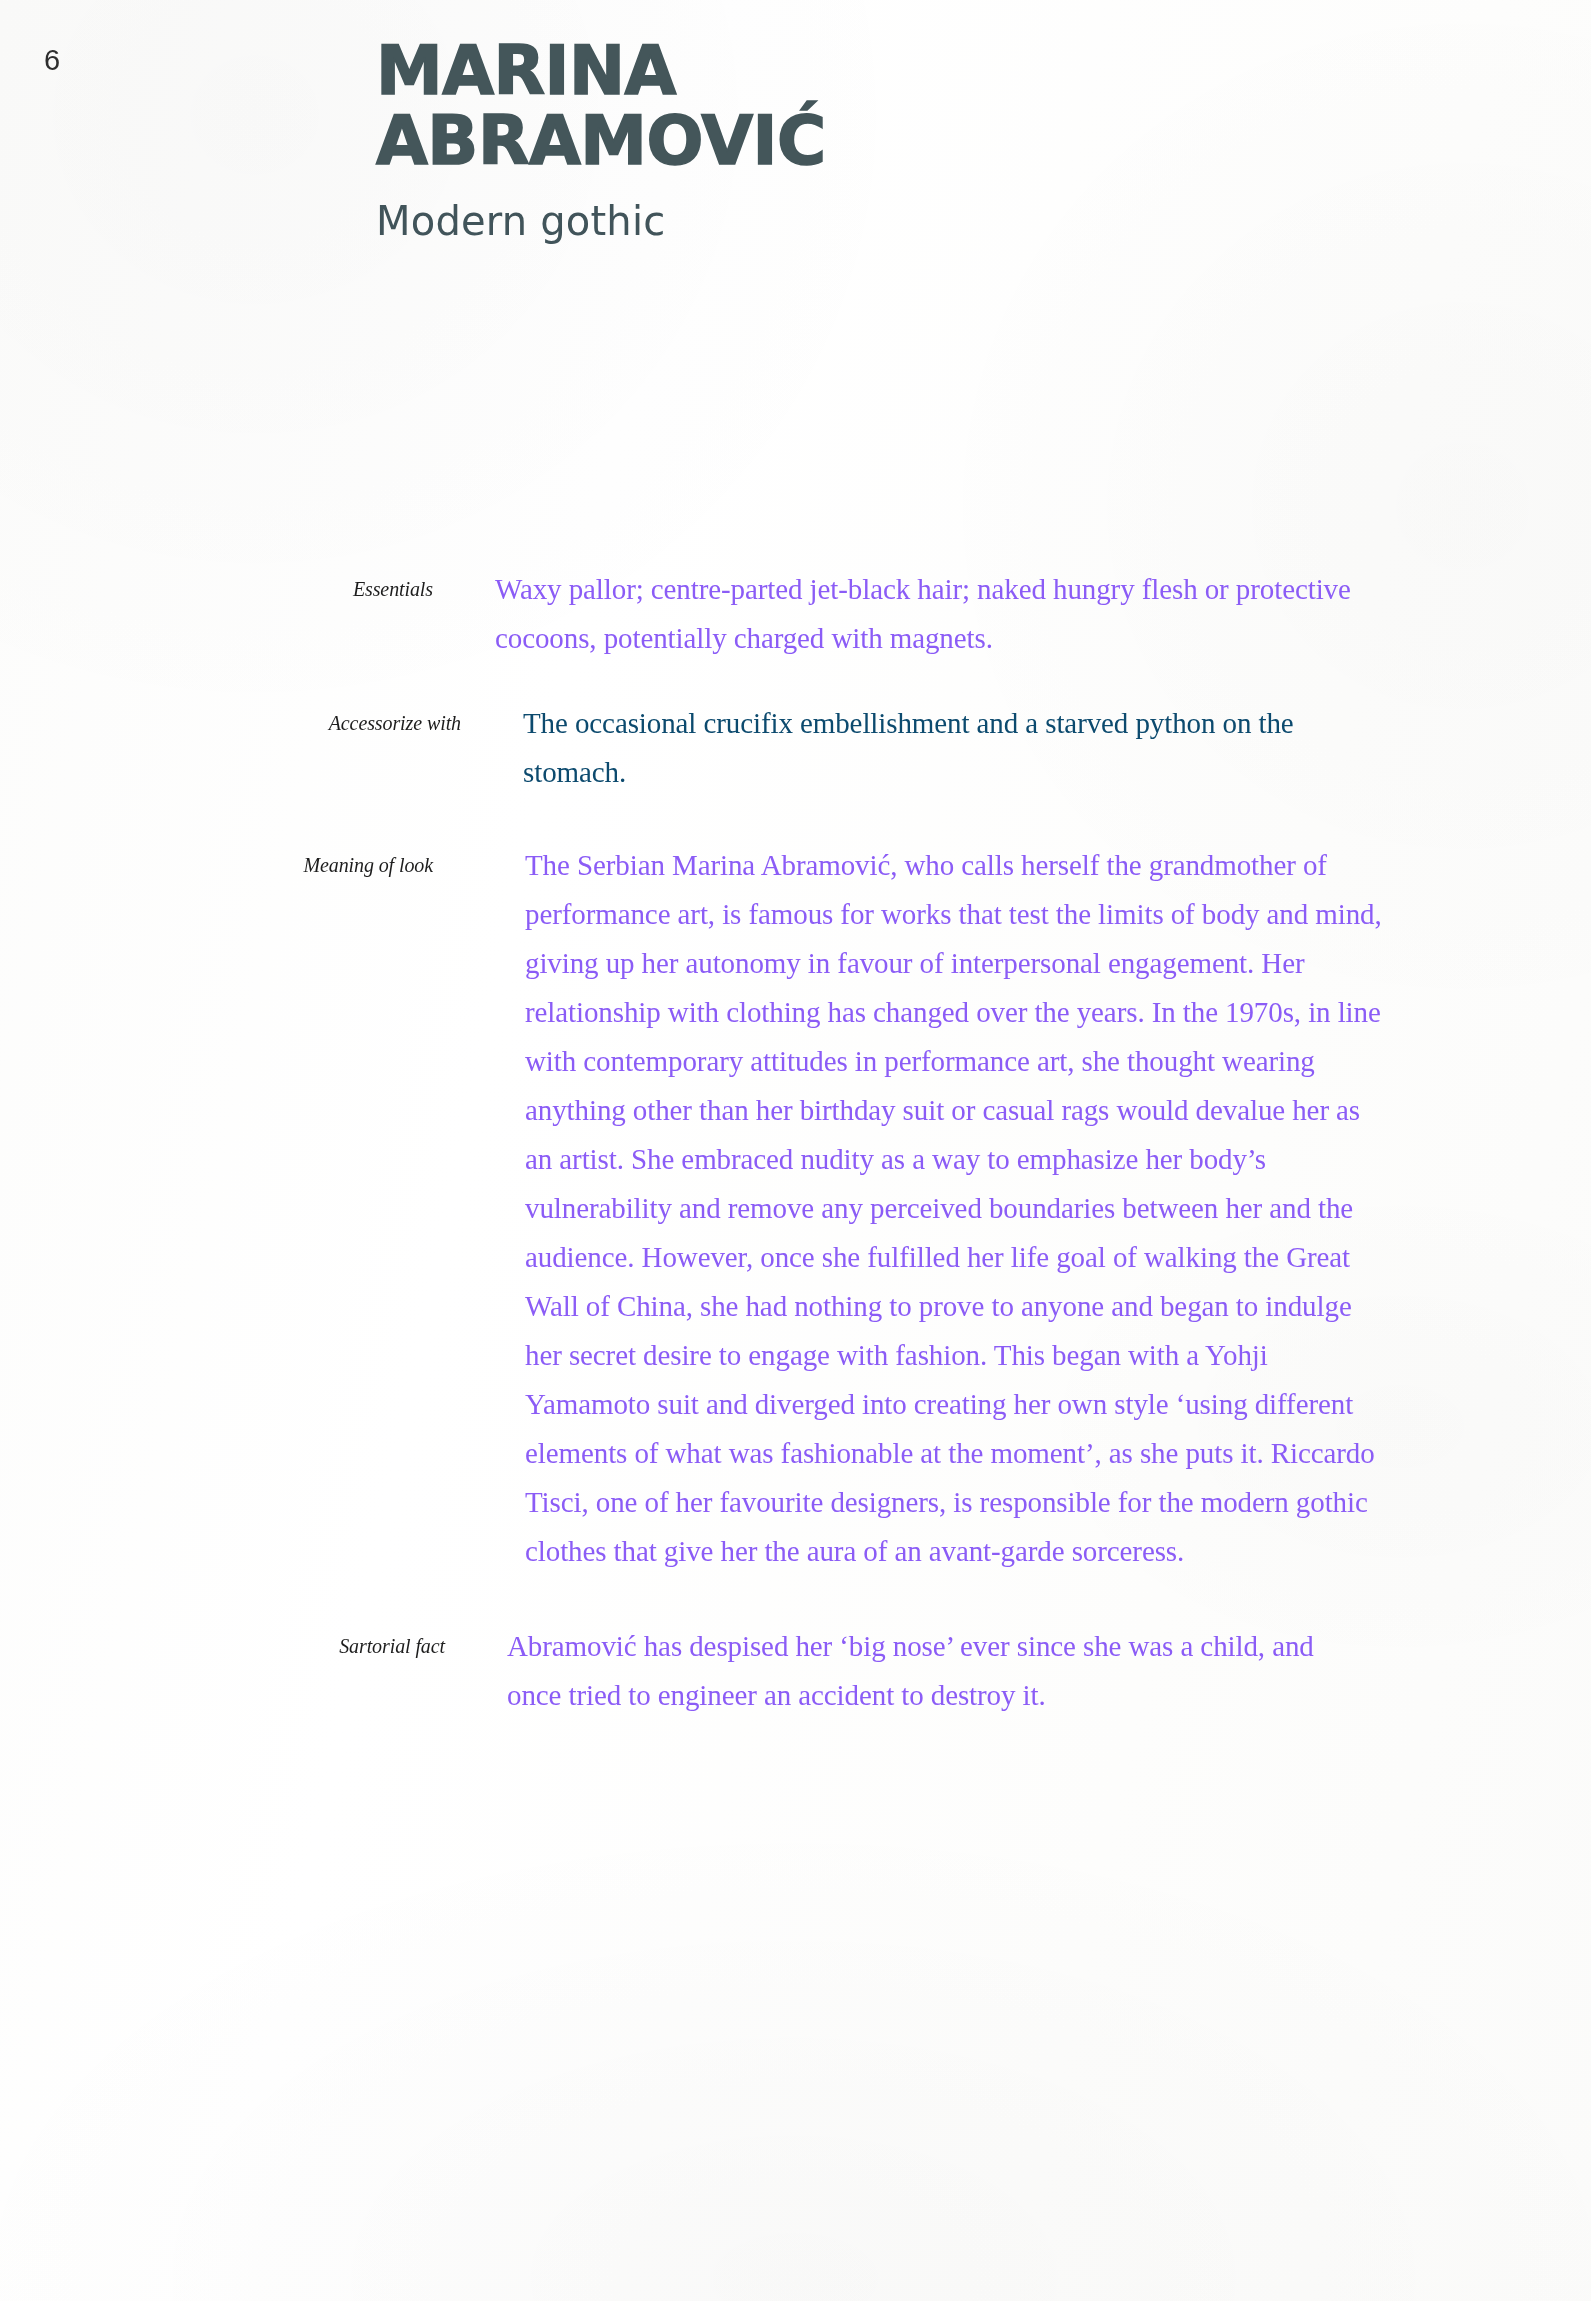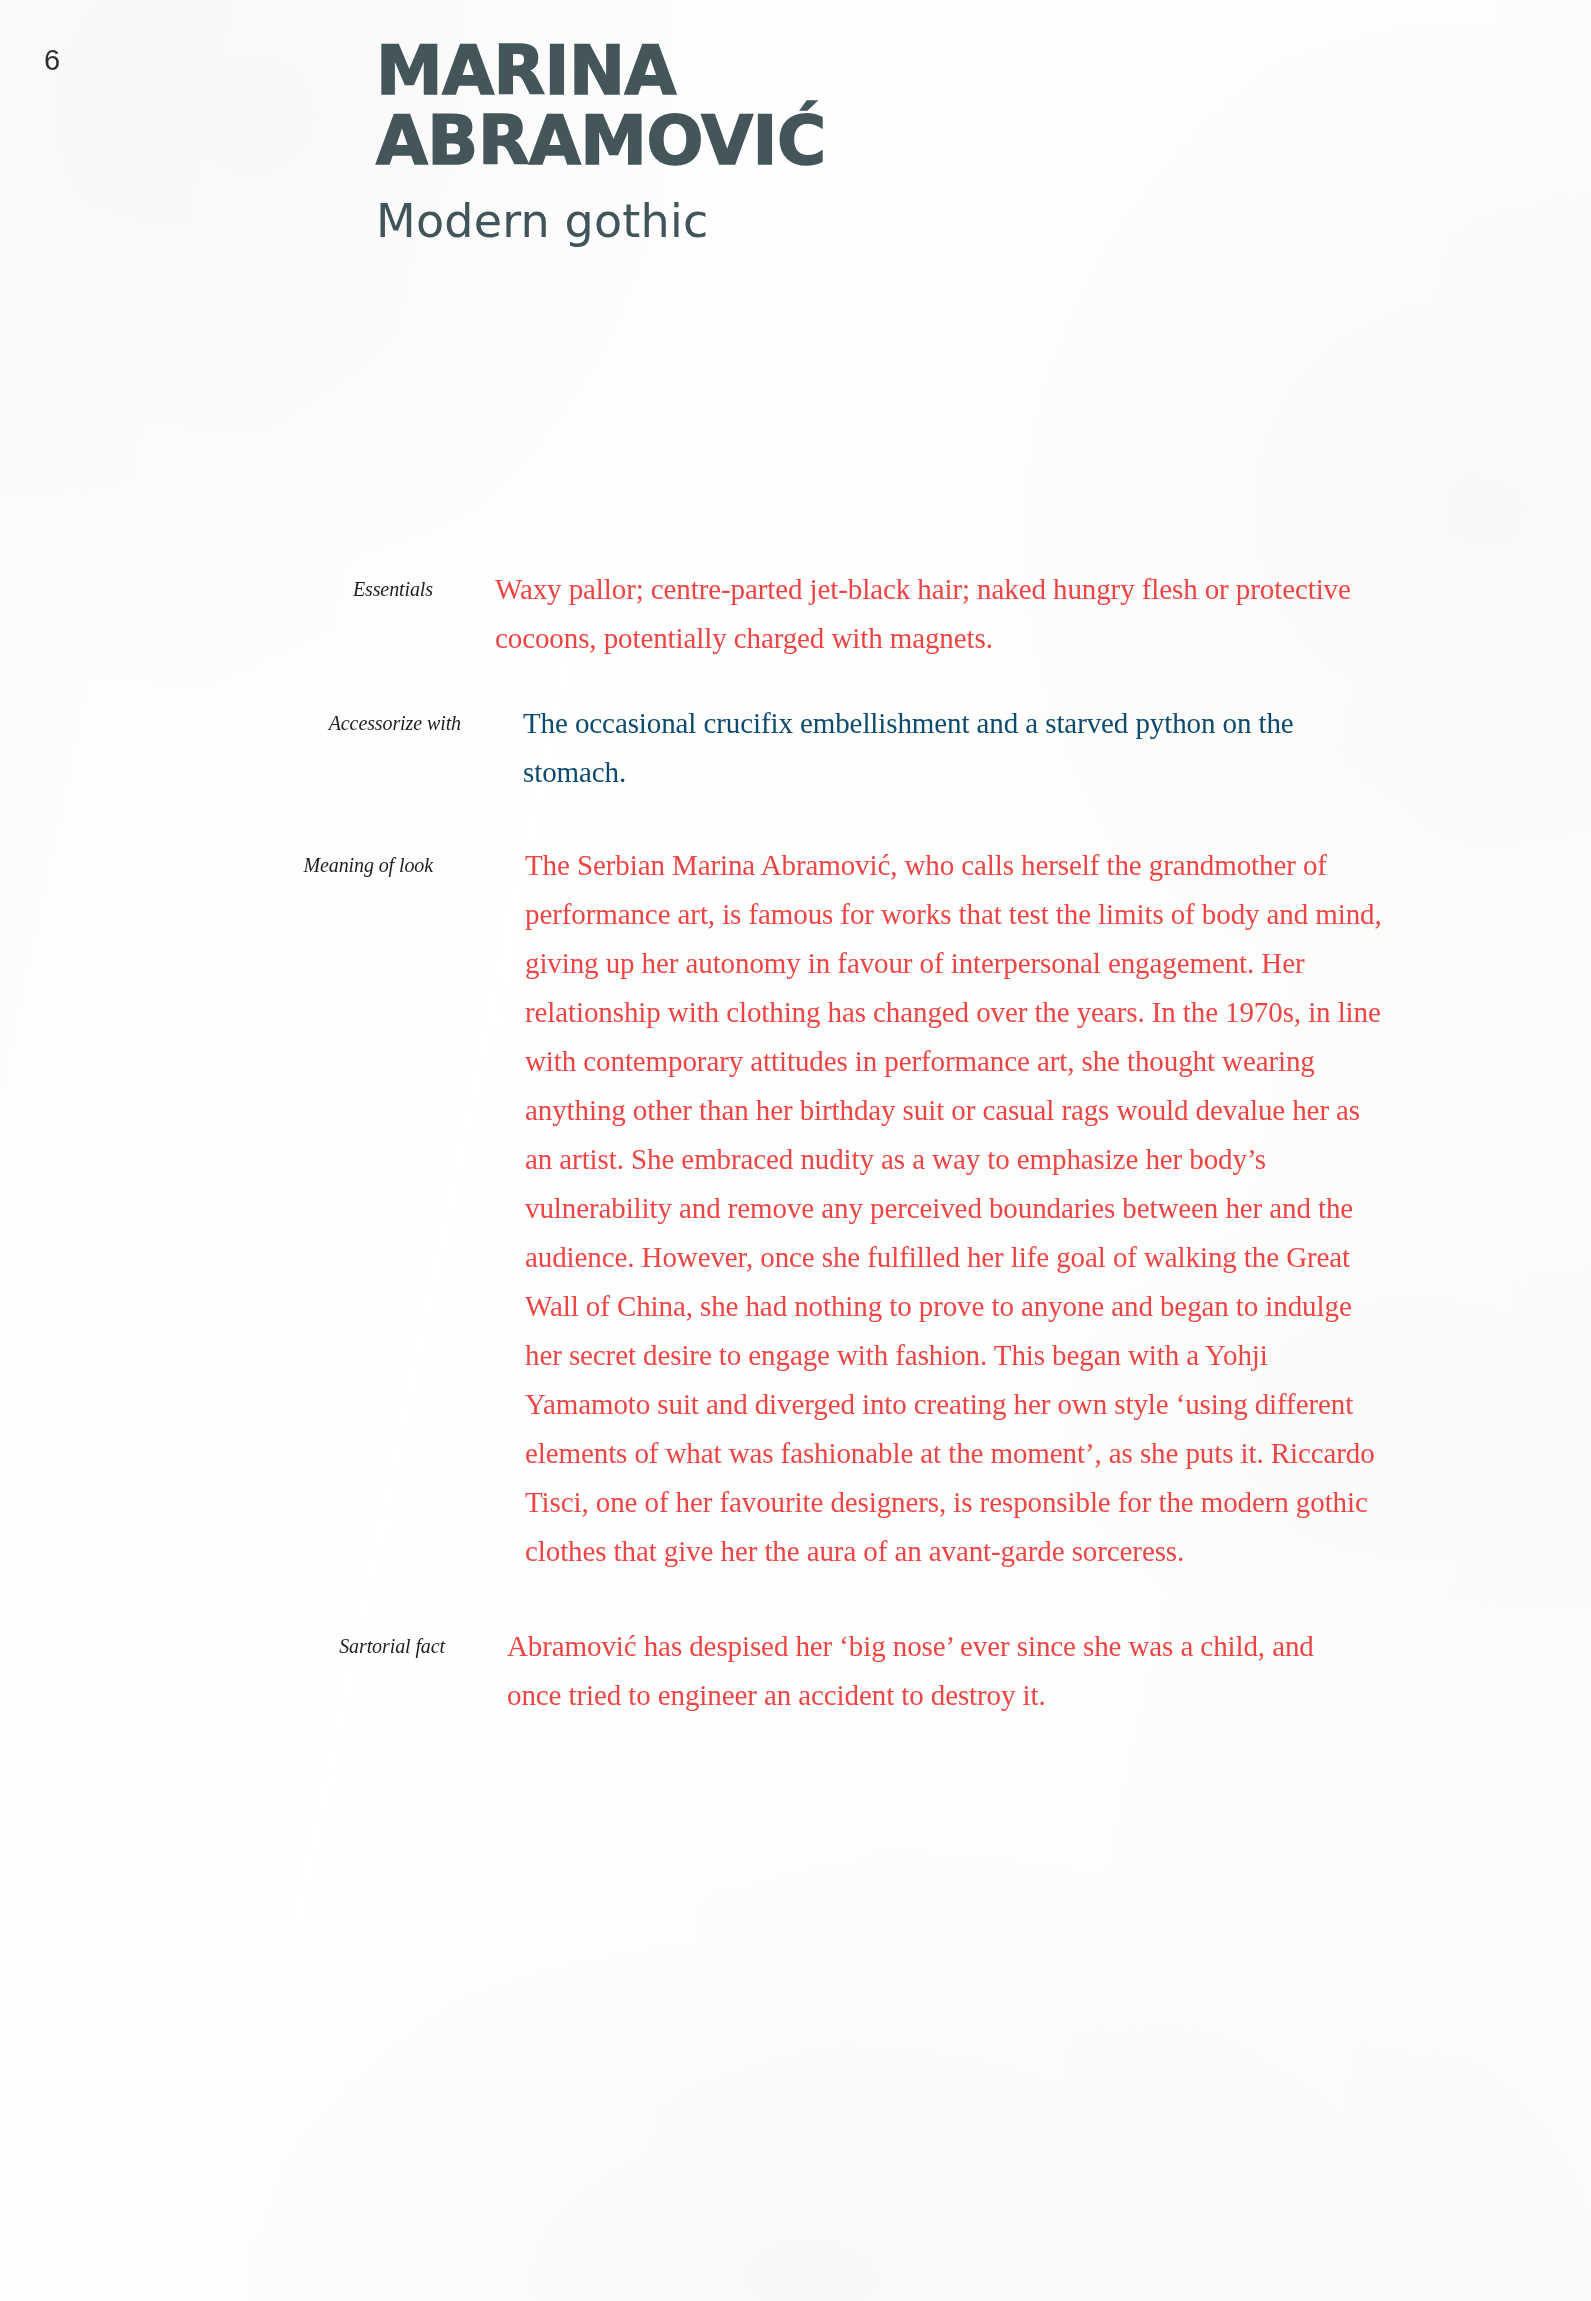--- a/index.html
+++ b/index.html
@@ -59,21 +59,21 @@
     font-size: 67px;
     line-height: 70px;
     letter-spacing: -0.5px;
     color: #44565a;
     -webkit-text-stroke: 1.6px #44565a;
   }
 
   #subtitle {
     font-family: "DejaVu Sans", sans-serif;
     font-weight: 400;
-    font-size: 46px;
+    font-size: 40px;
     line-height: 58px;
     letter-spacing: 0.2px;
     color: #41545a;
     margin-top: 16px;
   }
 
   
   #entries {
     position: absolute;
     left: 0;
@@ -101,21 +101,21 @@
     white-space: nowrap;
   }
 
   .entry-body {
     flex: 0 0 858px;
     width: 858px;
     margin-left: 62px;
     font-family: "Liberation Serif", serif;
     font-size: 29px;
     line-height: 49px;
-    color: #ef4444;
+    color: #8b5cf6;
     letter-spacing: -0.1px;
   }
 
   
   .entry-body.faint {
     color: #0c4a6e;
   }
 
   .entry.e-essentials   { margin-bottom: 36px; }
   .entry.e-accessorize  { margin-bottom: 44px; margin-left: 28px; }

